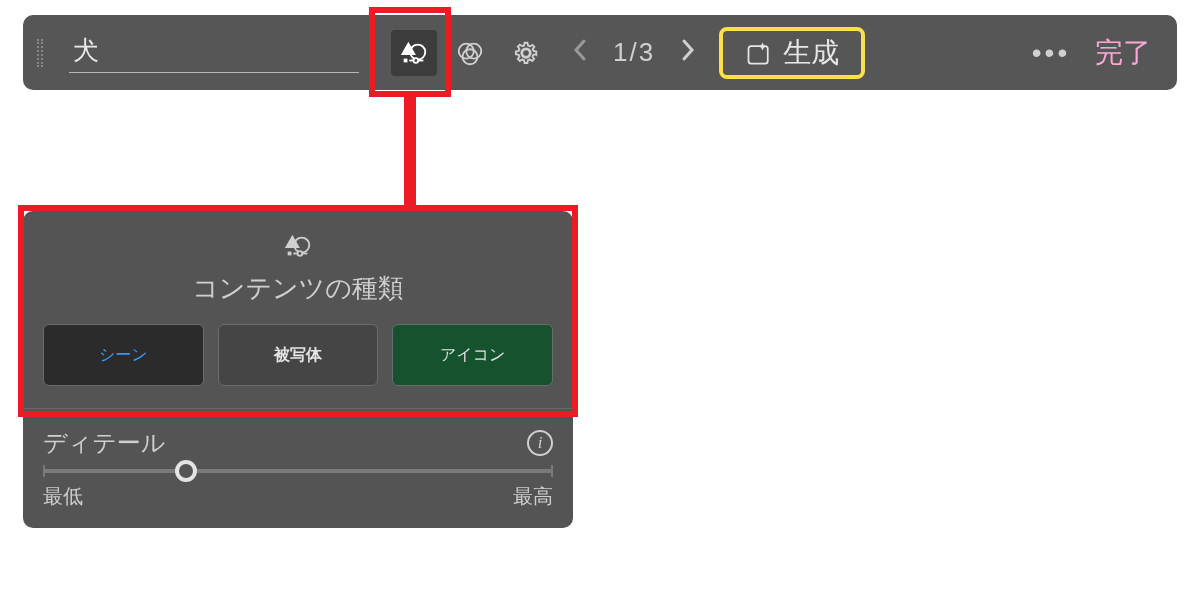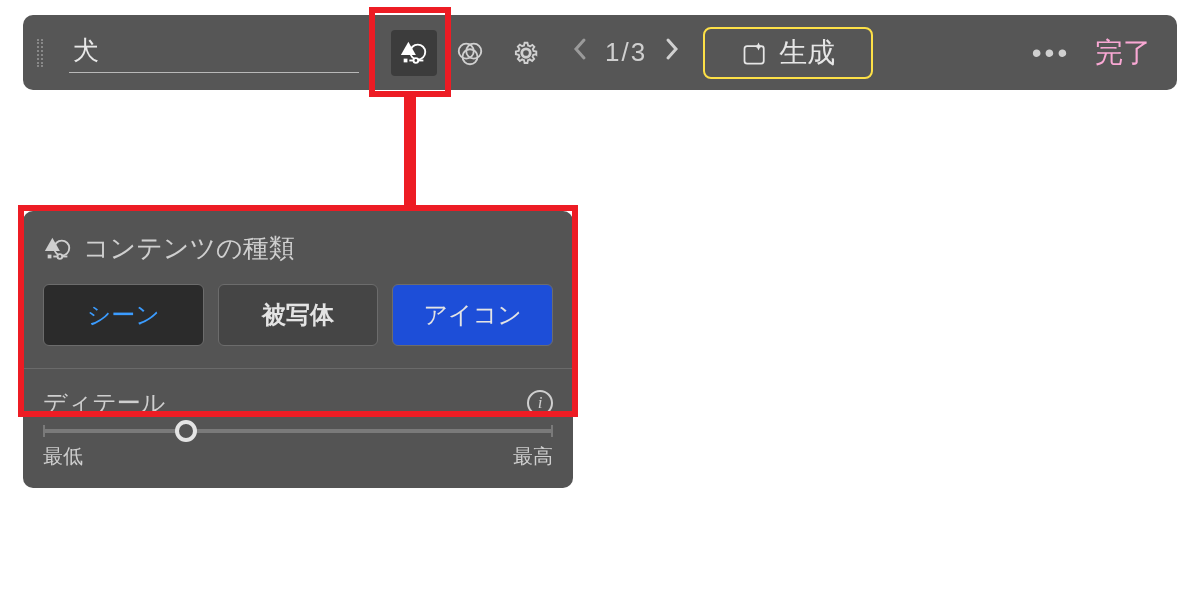--- a/index.html
+++ b/index.html
@@ -69,39 +69,39 @@
   .tb-btn svg { width: 30px; height: 30px; }
 
   .highlight-box {
     position: absolute;
     border: 6px solid #ed1c24;
     pointer-events: none;
   }
 
   .pager {
     display: flex;
-    align-items: flex-start;
-    gap: 10px;
+    align-items: flex-end;
+    gap: 18px;
     font-size: 24px;
     color: #cfcfcf;
     margin: 0 6px;
   }
   .pager-arrow { width: 30px; text-align: center; color: #9a9a9a; }
   .pager-count {
     font-size: 26px;
     letter-spacing: 2px;
   }
 
   .gen-btn {
     display: flex;
     align-items: center;
     gap: 10px;
-    border: 2px solid #fde047;
+    border: 4px solid #fde047;
     border-radius: 8px;
-    padding: 6px 36px;
+    padding: 6px 22px;
     height: 52px;
     font-size: 28px;
     color: #e6e6e6;
     background: transparent;
   }
   .gen-btn svg { width: 28px; height: 28px; }
 
   .spacer { flex: 1; }
 
   .more-btn {
@@ -139,46 +139,47 @@
     display: flex;
     flex-direction: column;
     gap: 18px;
   }
   .panel-header {
     display: flex;
     align-items: center;
     gap: 10px;
     font-size: 26px;
     color: #cfcfcf;
+    flex-direction: column;
   }
   .panel-header svg { width: 30px; height: 30px; }
 
   .pill-row {
     display: flex;
     gap: 14px;
   }
   .pill {
     flex: 1;
     height: 62px;
     display: flex;
     align-items: center;
     justify-content: center;
-    font-size: 24px;
+    font-size: 16px;
     border: 1px solid #6c6c6c;
     border-radius: 6px;
     background: #4a4a4a;
     color: #e4e4e4;
   }
   .pill.selected {
     background: #2b2b2b;
     color: #3b9cff;
     border-color: #6c6c6c;
   }
   .pill.subject { background: #454545; font-weight: bold; }
-  .pill.icon { background: #1d4ed8; }
+  .pill.icon { background: #14532d; }
 
   .divider {
     height: 1px;
     background: #6a6a6a;
     margin: 22px -20px 18px -20px;
   }
 
   .detail-header {
     display: flex;
     align-items: center;

